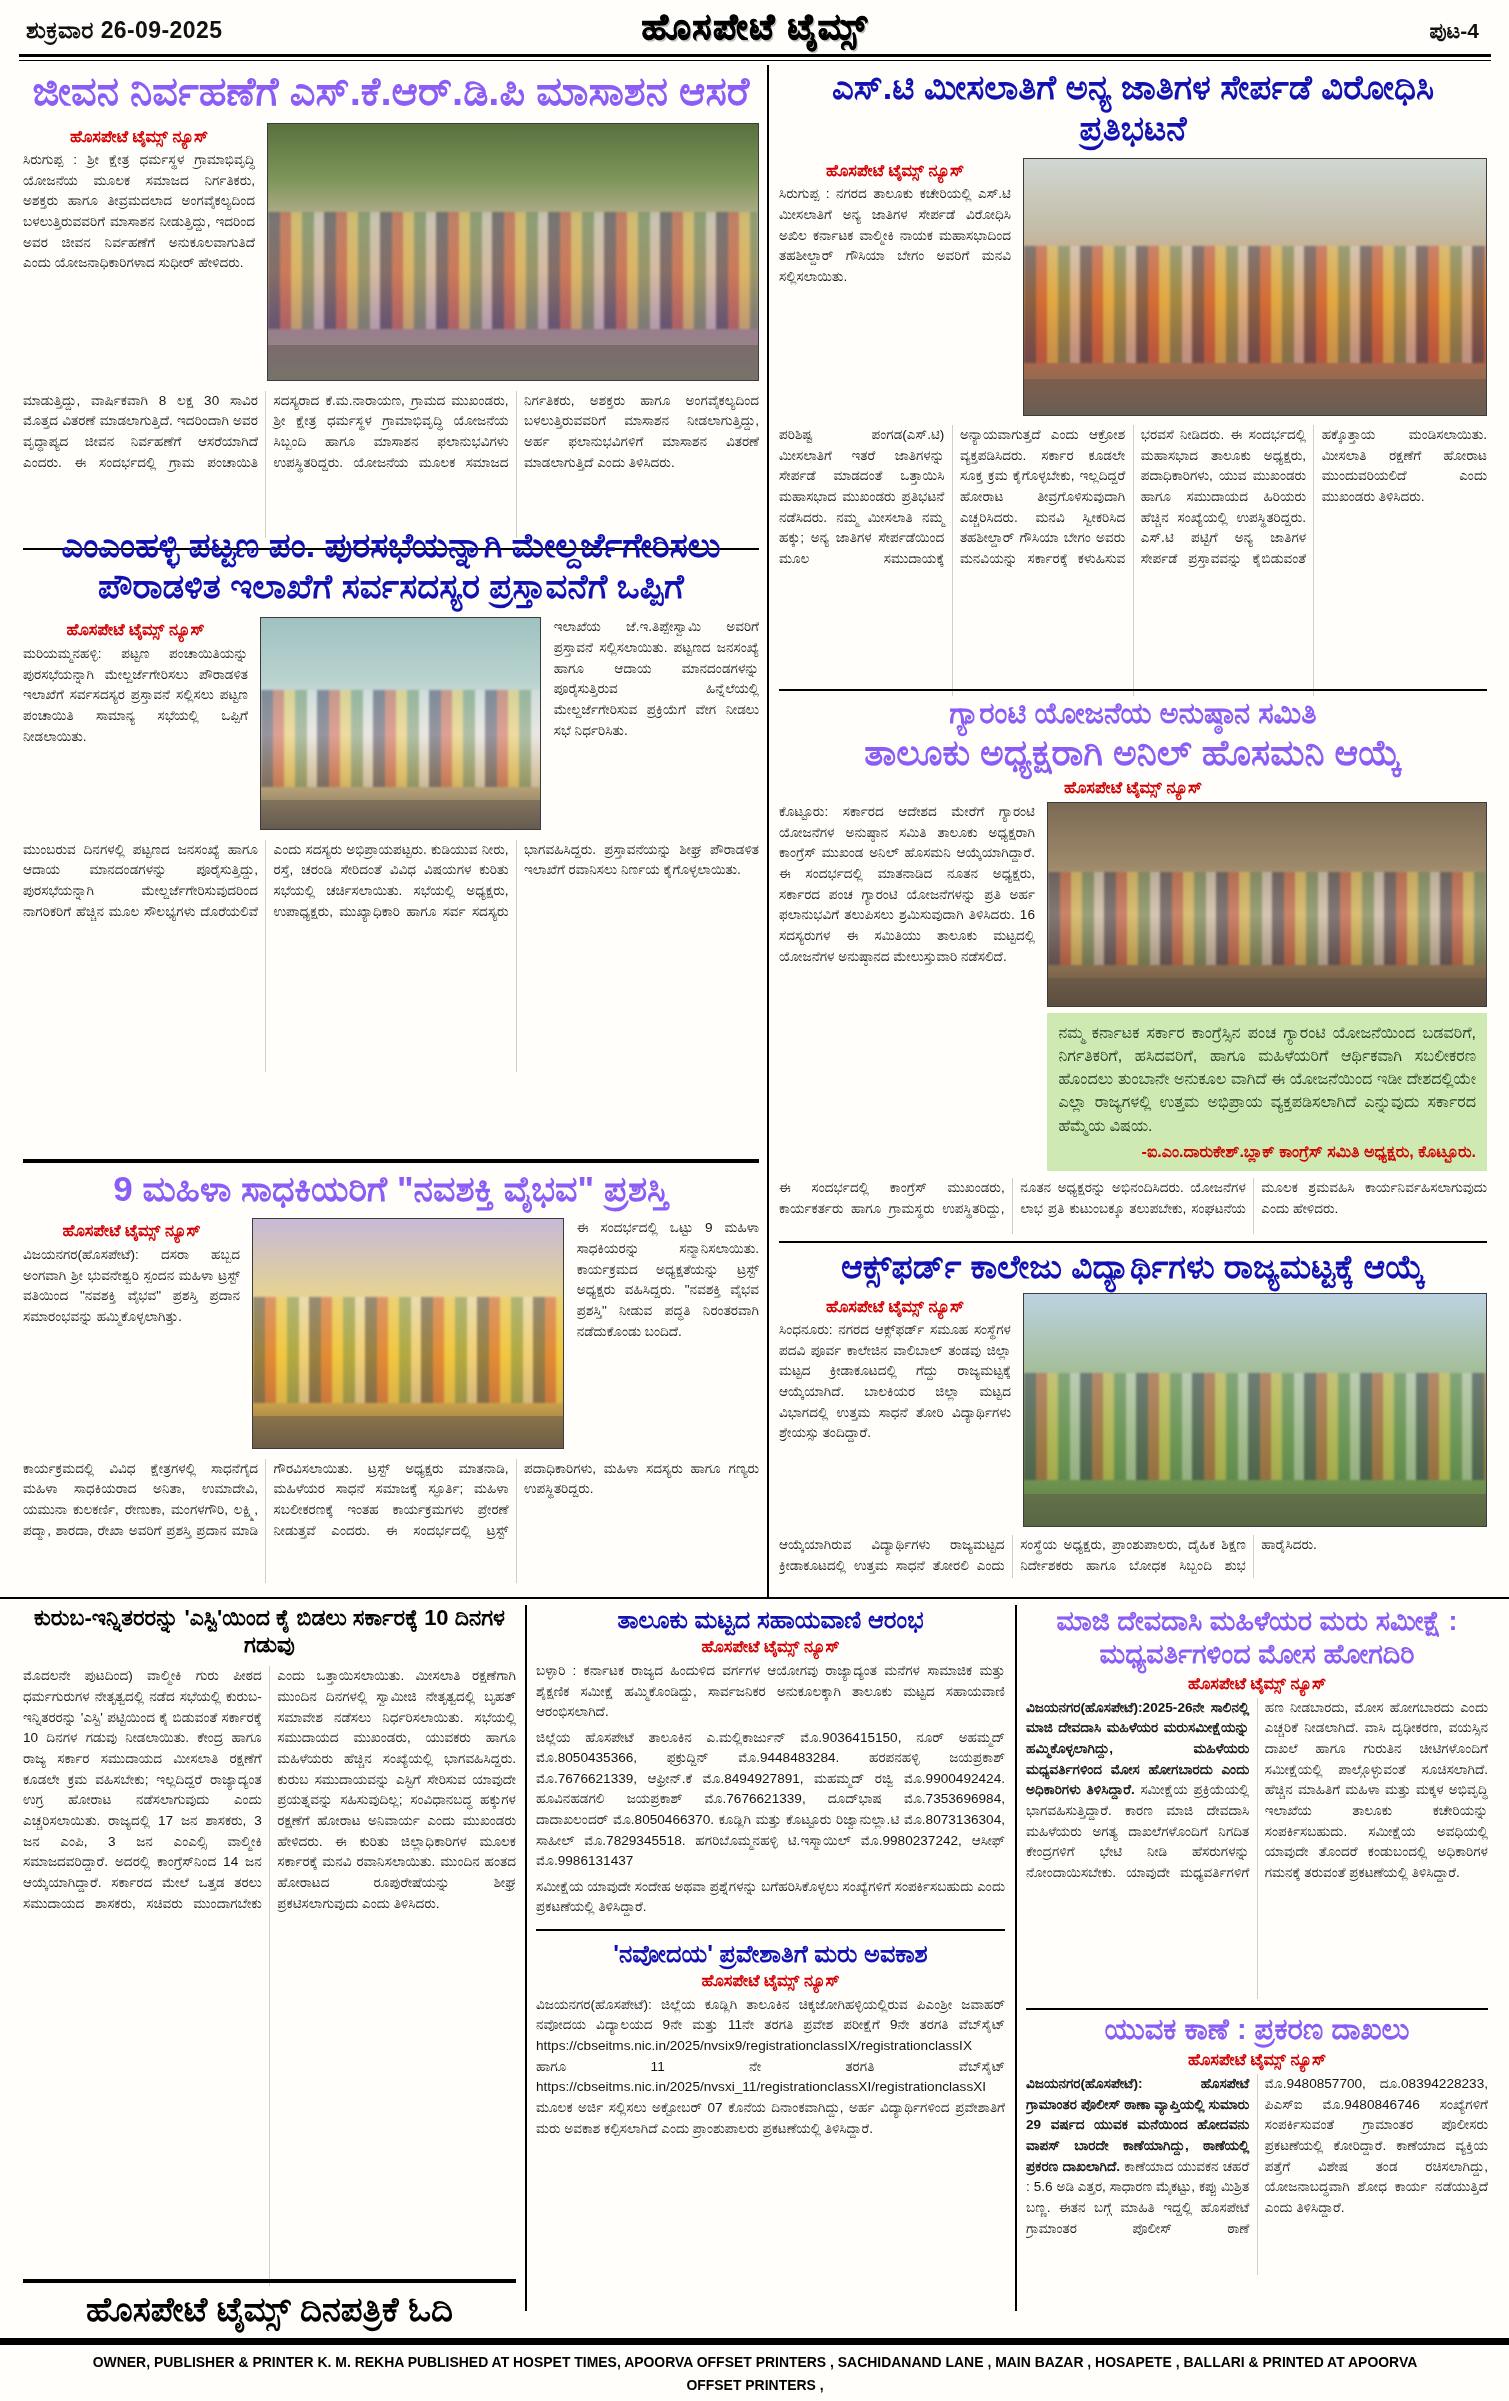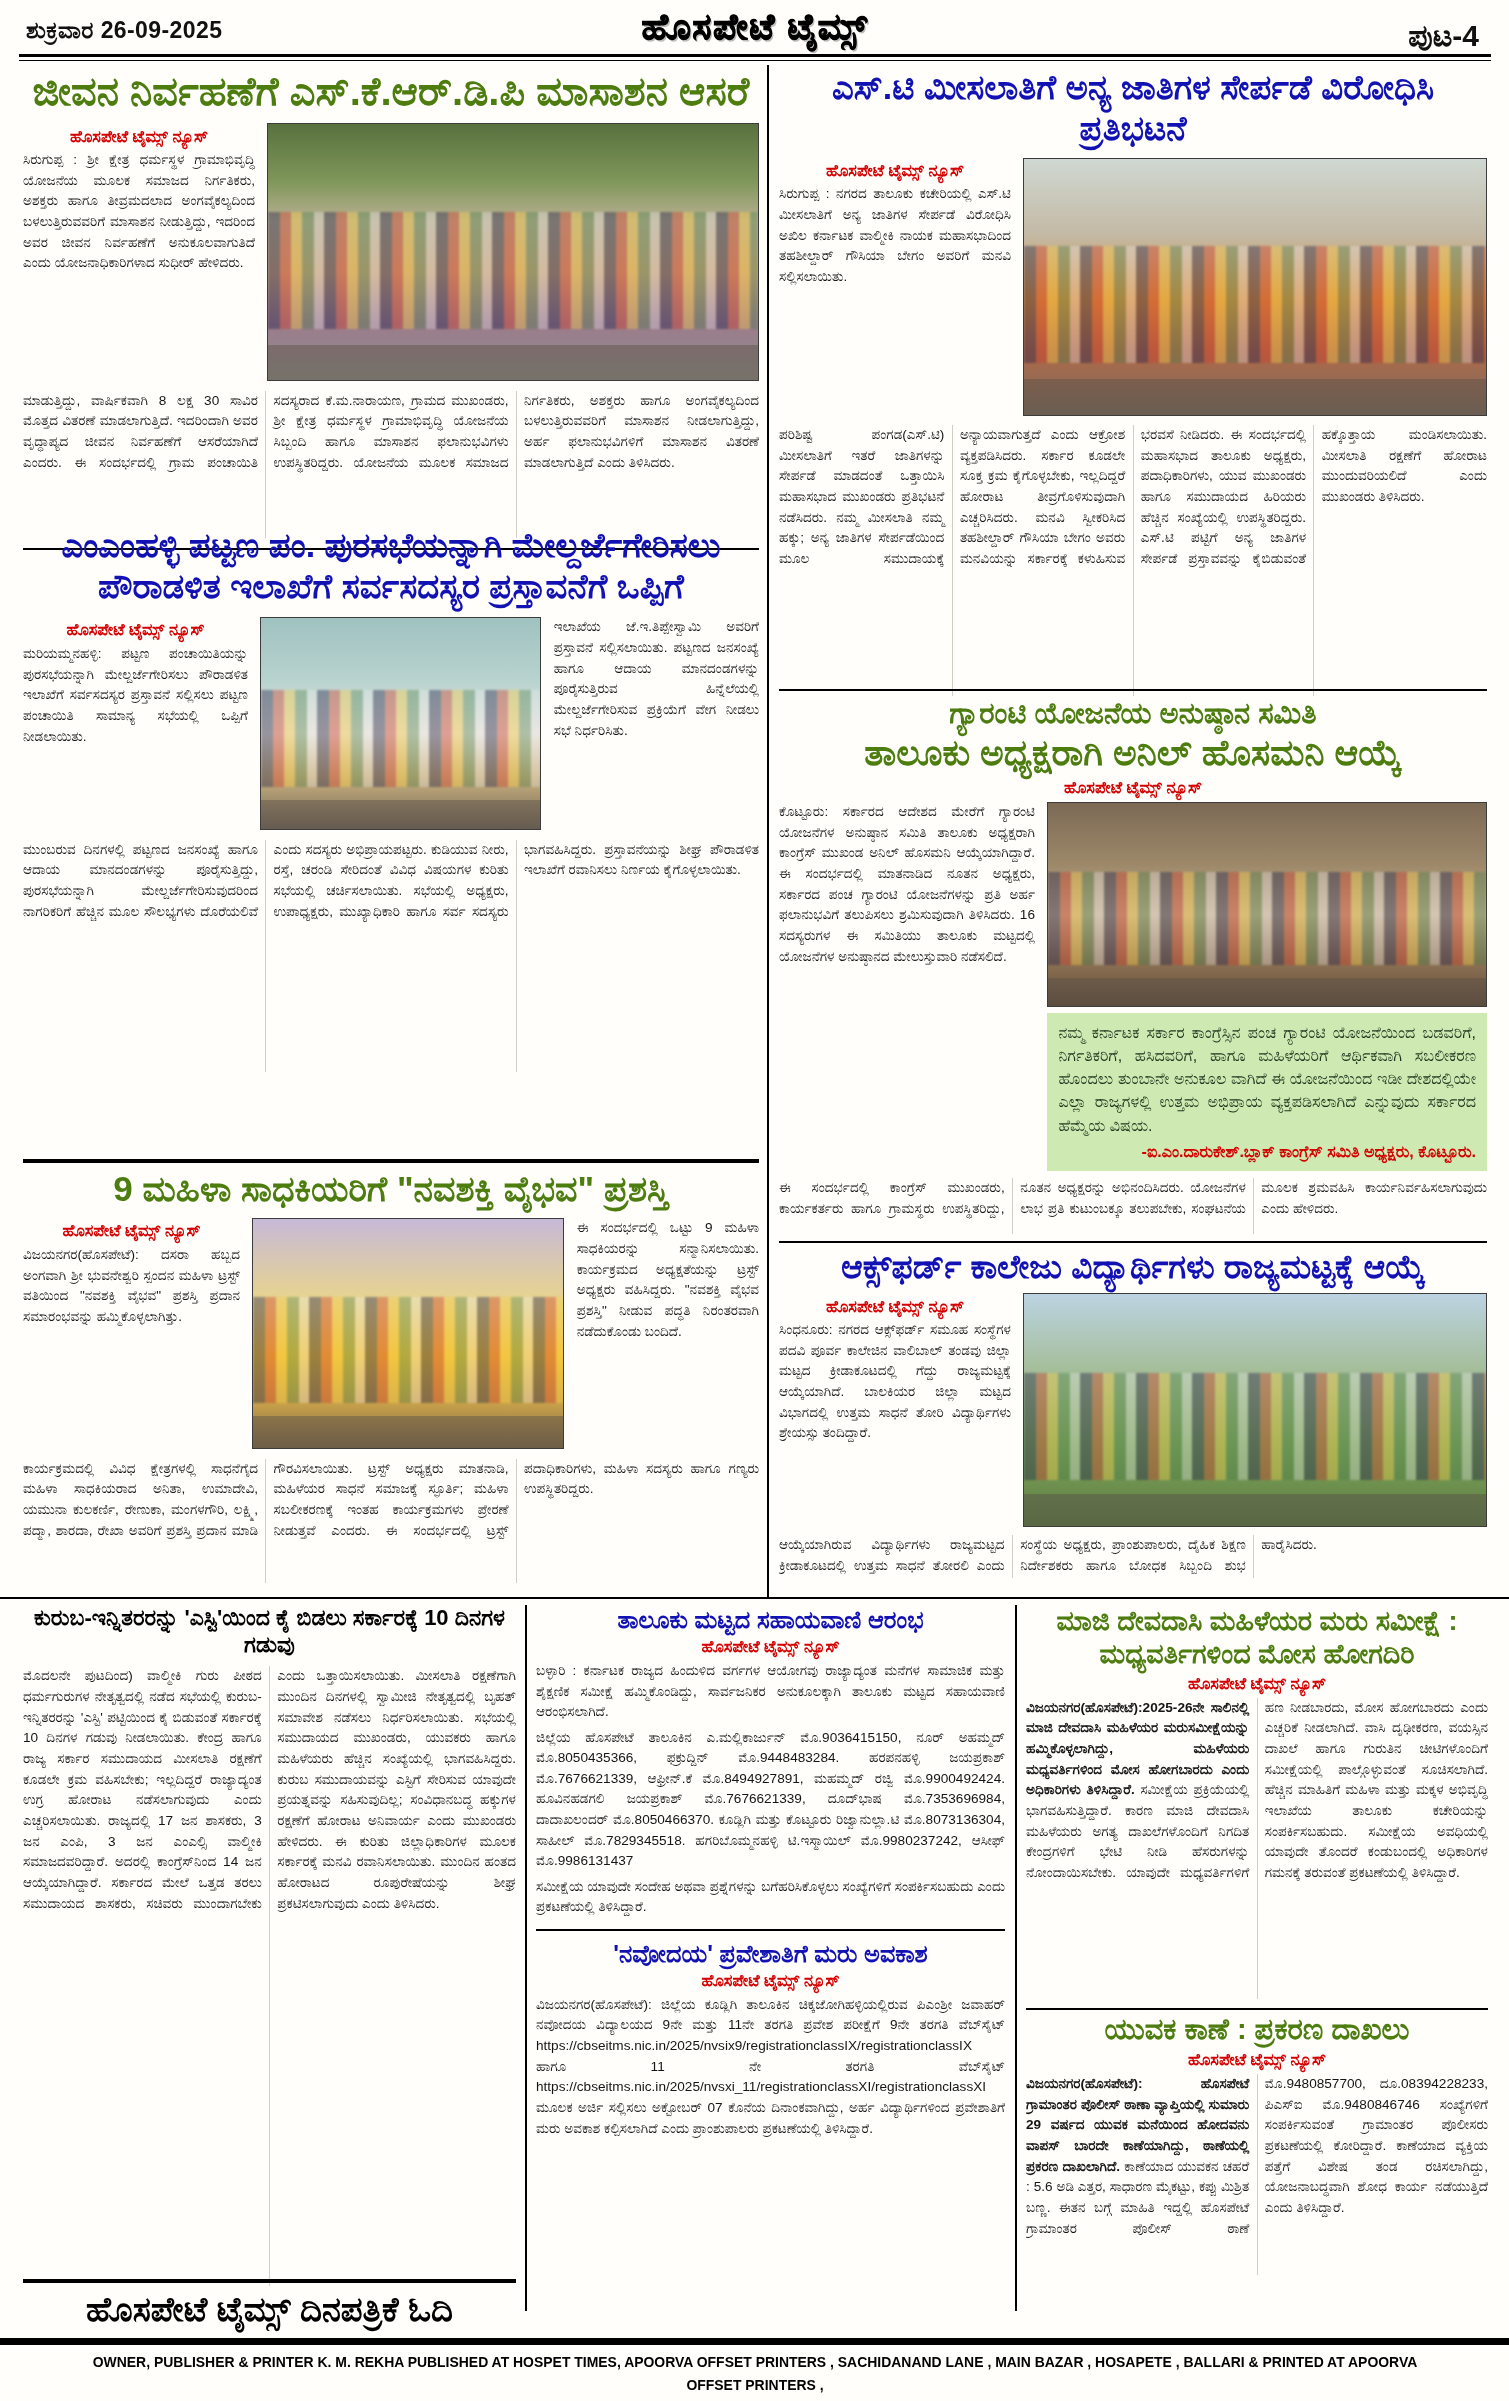--- a/index.html
+++ b/index.html
@@ -1,27 +1,27 @@
 <!DOCTYPE html>
 <html style="font-size:12.4px"><head>
 <meta charset="utf-8">
 <style>
   html,body{margin:0;padding:0;background:#e8e8e4;}
   .page{position:relative;width:1510px;height:2401px;background:#fffefb;margin:0 auto;
         font-family:"Liberation Sans", sans-serif;color:#111;overflow:hidden;}
   
   .hdr-date{position:absolute;left:26px;top:17px;font-size:23px;font-weight:bold;letter-spacing:0.4px;}
-  .hdr-page{position:absolute;right:31px;top:18.6px;font-size:30px;font-weight:bold;}
+  .hdr-page{position:absolute;right:31px;top:18.6px;font-size:21px;font-weight:bold;}
   .hdr-mast{position:absolute;left:50%;top:6.2px;transform:translateX(-50%);font-size:36px;font-weight:800;
             color:#000;text-shadow:1.5px 1.5px 0 #bdbdbd;-webkit-text-stroke:0.8px #000;letter-spacing:1.5px;}
   .rule-2{position:absolute;left:18.6px;right:18.6px;top:54px;height:3.1px;border-top:3.9px solid #000;border-bottom:1.5px solid #000;}
   
   .art{position:absolute;}
   .hl{font-weight:800;text-align:center;line-height:1.22;}
-  .hl-red{color:#4d7c0f;}
+  .hl-red{color:#8b5cf6;}
   .hl-blue{color:#1212b4;}
   .hl-black{color:#000;}
   .byline{color:#d40000;font-weight:bold;text-align:center;font-size:16.3px;margin:3.1px 0 4.6px;}
   .body{font-size:13.6px;line-height:1.52;text-align:justify;color:#151515;}
   .dateline{font-weight:bold;}
   .row{display:flex;gap:12.4px;}
   .cols3{column-count:3;column-gap:15.5px;column-rule:0.8px solid #cfcfc6;}
   .cols4{column-count:4;column-gap:15.5px;column-rule:0.8px solid #cfcfc6;}
   .cols2{column-count:2;column-gap:15.5px;column-rule:0.8px solid #cfcfc6;}
   .photo{position:relative;border:0.8px solid #3c3c3c;overflow:hidden;flex:0 0 auto;}

